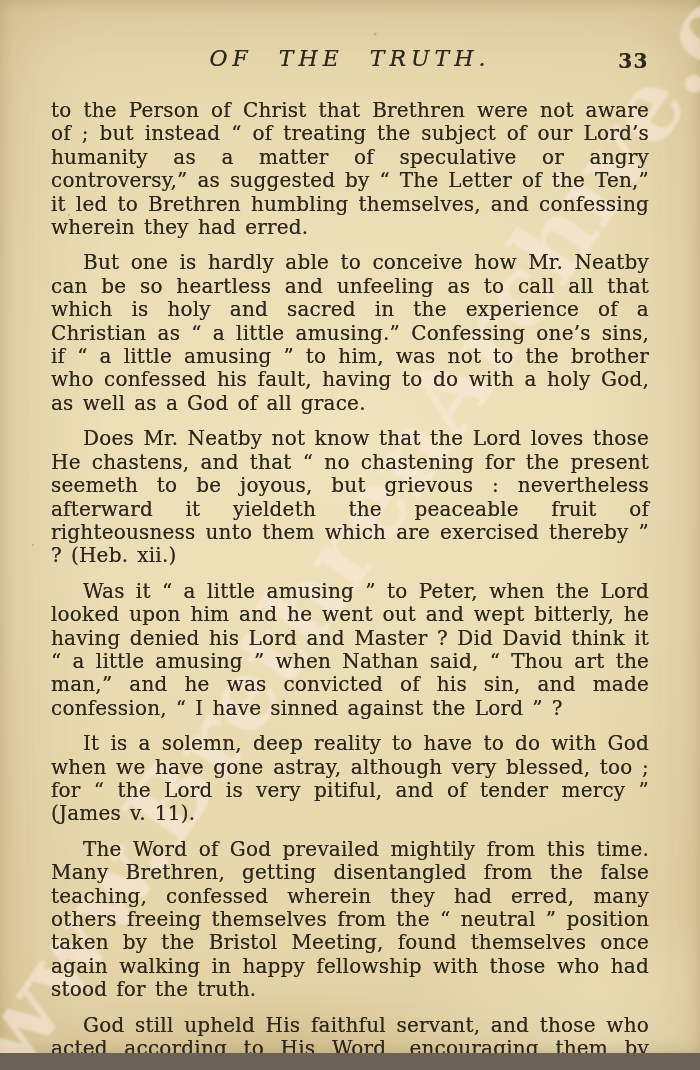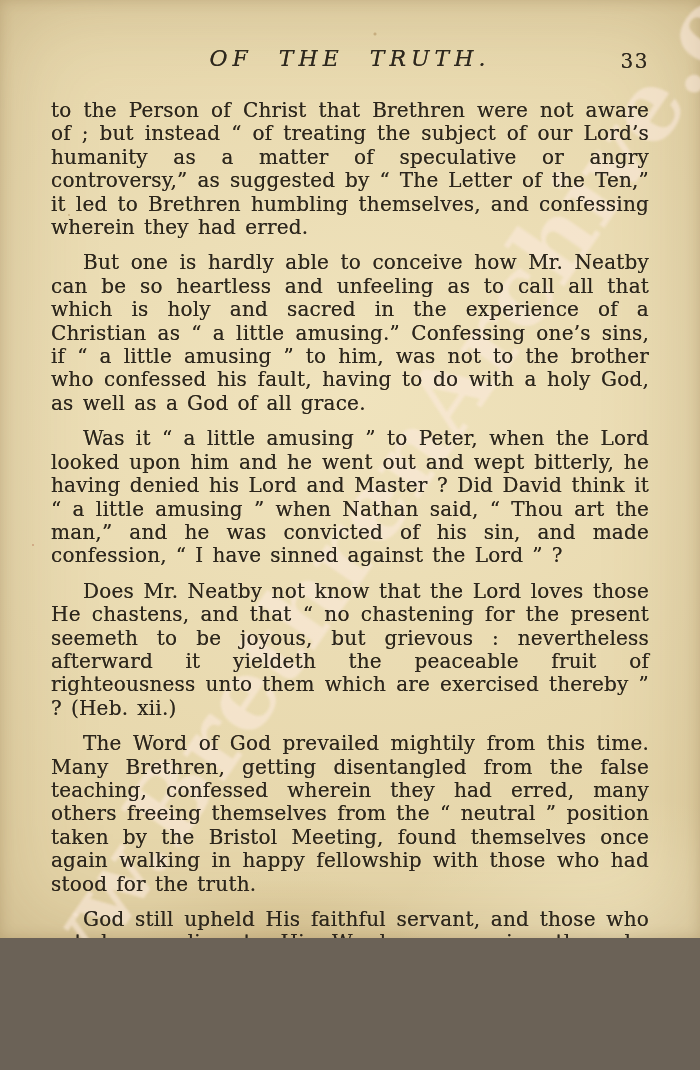--- a/index.html
+++ b/index.html
@@ -3,21 +3,21 @@
 <meta charset="utf-8">
 <style>
   html, body {
     margin: 0;
     padding: 0;
     background: #6b6257;
   }
   .page {
     position: relative;
     width: 700px;
-    height: 938px;
+    height: 1053px;
     overflow: hidden;
     background-color: #e5d5a9;
     background-image:
       radial-gradient(circle 3px at 375px 34px, rgba(155,115,60,.55), transparent 72%),
       radial-gradient(circle 2px at 69px 215px, rgba(150,105,55,.5), transparent 72%),
       radial-gradient(circle 2px at 33px 545px, rgba(168,72,46,.55), transparent 72%),
       radial-gradient(ellipse 220px 90px at 40% 99%, rgba(185,155,95,.16), transparent 65%),
       radial-gradient(ellipse 340px 220px at 88% 100%, rgba(255,247,215,.45), transparent 65%),
       radial-gradient(ellipse 900px 720px at 50% 42%, rgba(249,239,206,.55), transparent 72%);
     box-shadow:
@@ -59,20 +59,21 @@
     word-spacing: 14px;
     text-shadow: 0 0 .5px rgba(46,38,26,.75);
   }
   .page-number {
     position: absolute;
     top: 3px;
     right: 12px;
     font-size: 20px;
     letter-spacing: 1.5px;
     text-shadow: 0 0 .5px rgba(46,38,26,.75);
+    font-weight: bold;
   }
   .body-text {
     position: absolute;
     top: 87px;
     left: 39px;
     width: 622px;
     z-index: 2;
     color: #2c261c;
     font-size: 20px;
     line-height: 23.4px;
@@ -97,19 +98,20 @@
   <div class="watermark">www.BrethrenArchive.org</div>
 
   <header class="header">
     <span class="running-title">OF  THE  TRUTH.</span>
     <span class="page-number">33</span>
   </header>
 
   <main class="body-text">
     <p class="first">to the Person of Christ that Brethren were not aware of ; but instead “ of treating the subject of our Lord’s humanity as a matter of speculative or angry controversy,” as suggested by “ The Letter of the Ten,” it led to Brethren humbling themselves, and confessing wherein they had erred.</p>
     <p>But one is hardly able to conceive how Mr. Neatby can be so heartless and unfeeling as to call all that which is holy and sacred in the experience of a Christian as “ a little amusing.”  Confessing one’s sins, if “ a little amusing ” to him, was not to the brother who confessed his fault, having to do with a holy God, as well as a God of all grace.</p>
+    <p>Does Mr. Neatby not know that the Lord loves those He chastens, and that “ no chastening for the present seemeth to be joyous, but grievous :  nevertheless afterward it yieldeth the peaceable fruit of righteousness unto them which are exercised thereby ” ? (Heb. xii.)</p>
     <p>Was it “ a little amusing ” to Peter, when the Lord looked upon him and he went out and wept bitterly, he having denied his Lord and Master ?  Did David think it “ a little amusing ” when Nathan said, “ Thou art the man,” and he was convicted of his sin, and made confession, “ I have sinned against the Lord ” ?</p>
-    <p>Does Mr. Neatby not know that the Lord loves those He chastens, and that “ no chastening for the present seemeth to be joyous, but grievous :  nevertheless afterward it yieldeth the peaceable fruit of righteousness unto them which are exercised thereby ” ? (Heb. xii.)</p>
+    <p>It is a solemn, deep reality to have to do with God when we have gone astray, although very blessed, too ; for “ the Lord is very pitiful, and of tender mercy ” (James v. 11).</p>
     <p>The Word of God prevailed mightily from this time. Many Brethren, getting disentangled from the false teaching, confessed wherein they had erred, many others freeing themselves from the “ neutral ” position taken by the Bristol Meeting, found themselves once again walking in happy fellowship with those who had stood for the truth.</p>
     <p>God still upheld His faithful servant, and those who acted according to His Word, encouraging them by allowing His truth to spread in a remarkable way, so that the minds</p>
   </main>
 
 </div>
 
 </body></html>

